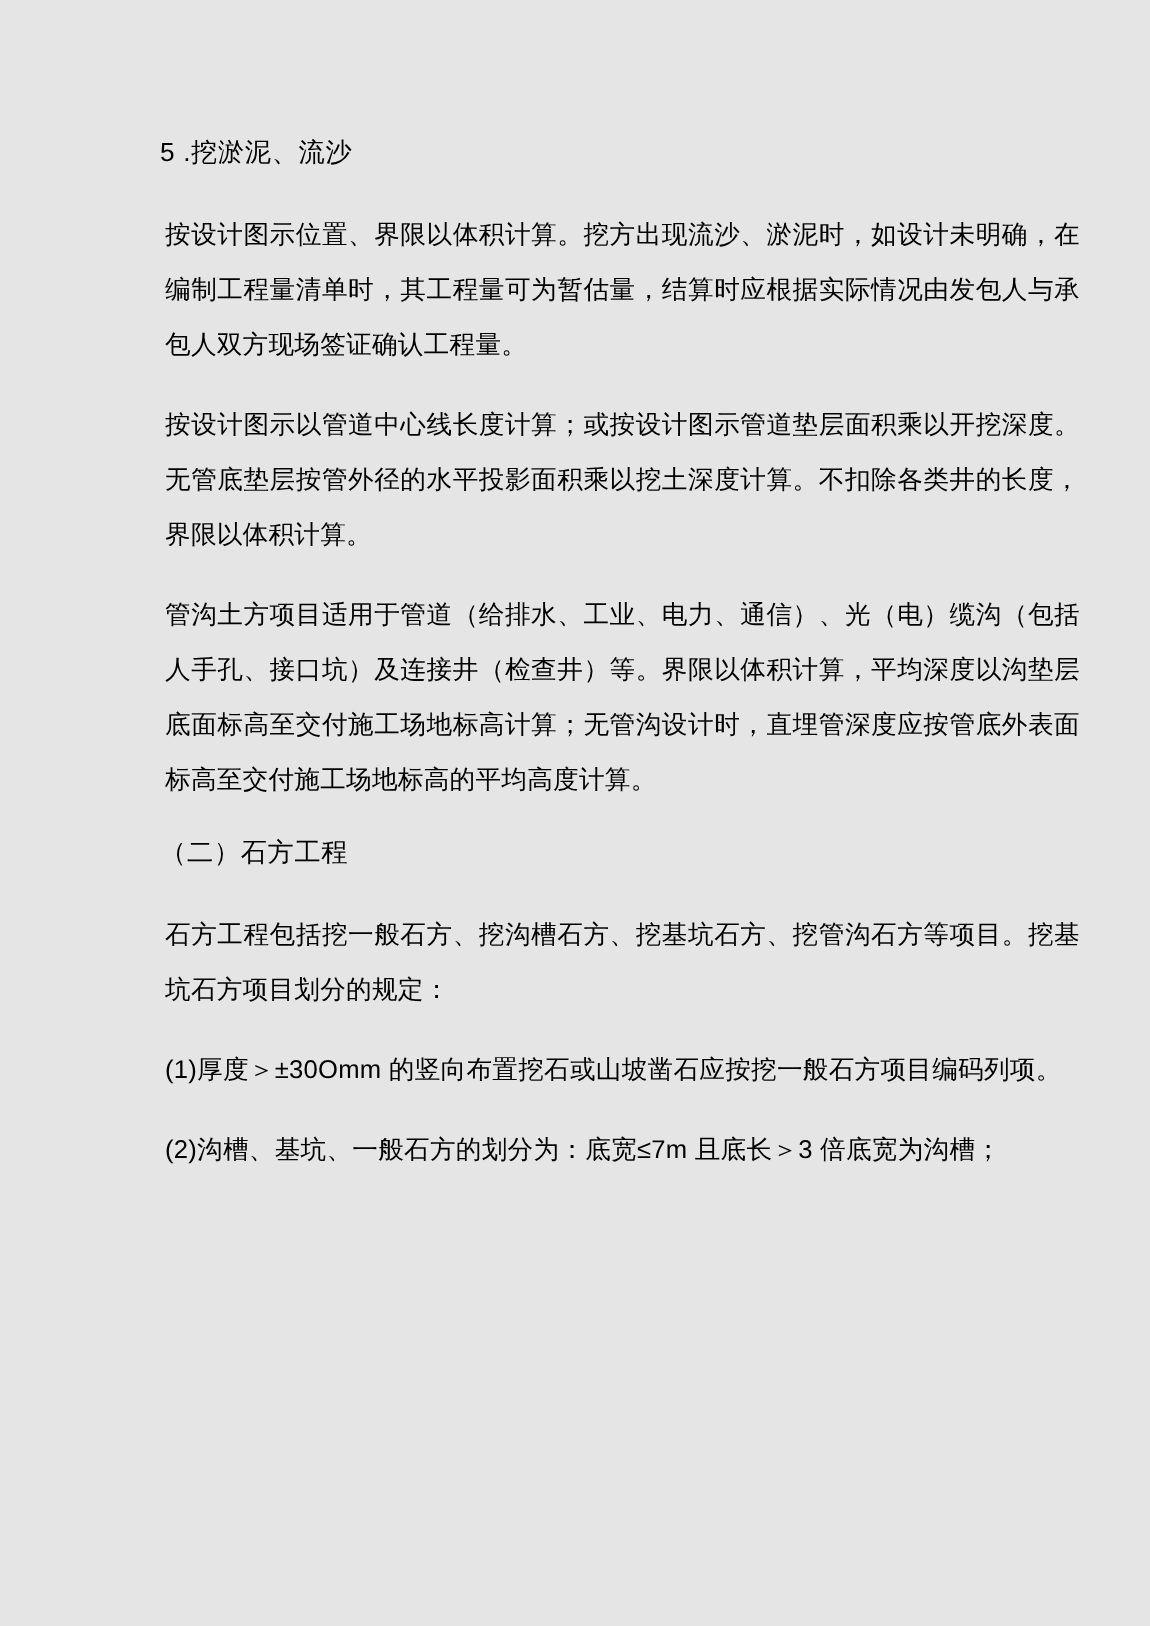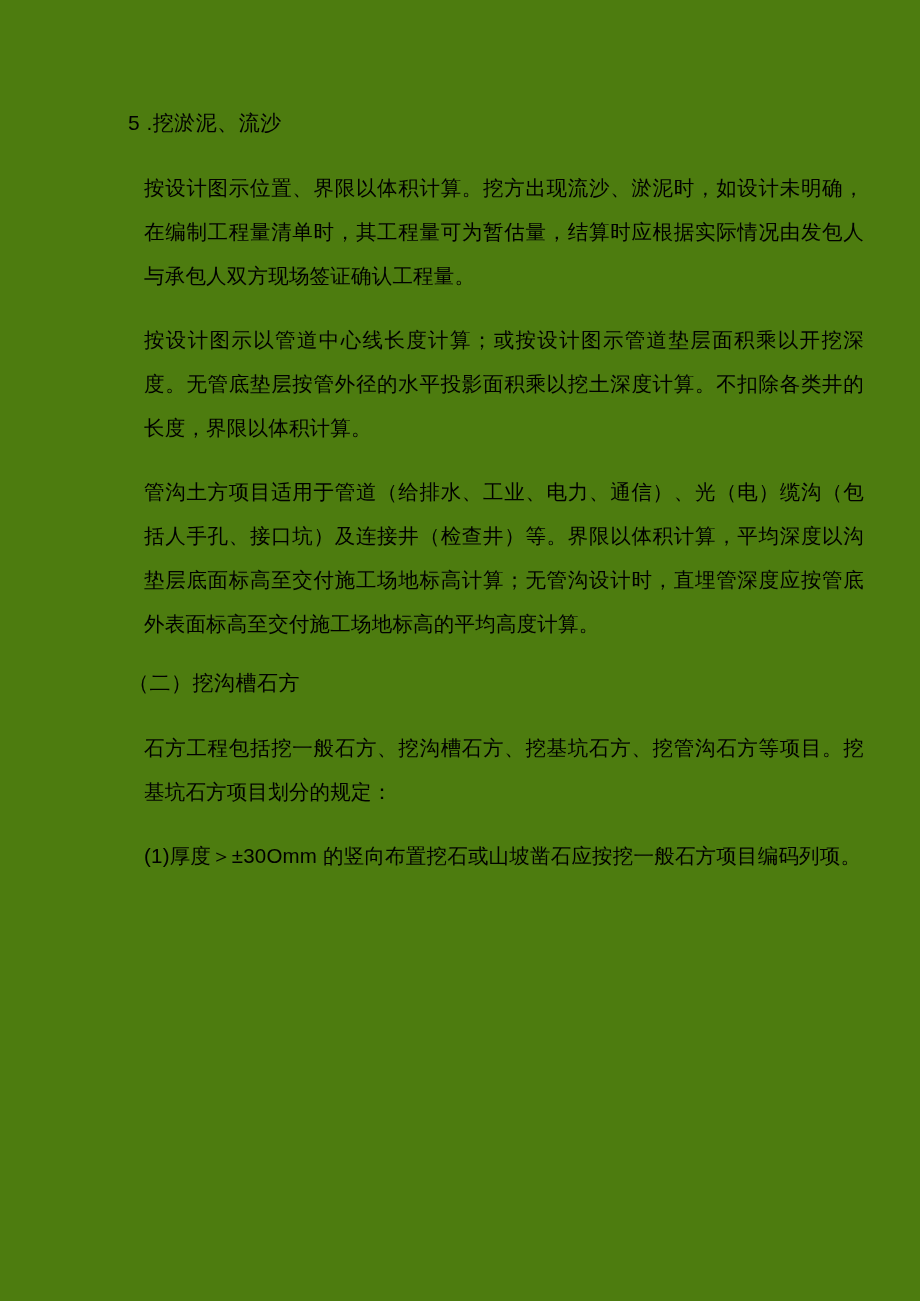--- a/index.html
+++ b/index.html
@@ -12,39 +12,39 @@
     height: 1301px;
     font-family: "Liberation Sans", "DejaVu Sans", sans-serif;
     color: #000000;
     overflow: hidden;
   }
   .page {
     box-sizing: border-box;
     width: 920px;
     height: 1301px;
     padding: 96px 56px 0 128px;
-    background: #4d7c0f;
+    background: #e5e5e5;
   }
   .heading {
     font-size: 21px;
     line-height: 34px;
     letter-spacing: 0.5px;
     margin: 0 0 26px 0;
     font-weight: 400;
   }
   .heading.first {
     margin-top: 10px;
   }
   .para {
     font-size: 20.5px;
     line-height: 44px;
     letter-spacing: 0.2px;
     text-align: justify;
     text-justify: inter-ideograph;
-    margin: 0 0 14px 16px;
+    margin: 0 0 14px 4px;
     font-weight: 400;
   }
   .spacer-sm { height: 6px; }
 </style>
 </head>
 <body>
 
 <div class="page">
 
   <div class="heading first">5 .挖淤泥、流沙</div>
@@ -55,24 +55,25 @@
 
 
   <div class="para">按设计图示以管道中心线长度计算；或按设计图示管道垫层面积乘以开挖深度。无管底垫层按管外径的水平投影面积乘以挖土深度计算。不扣除各类井的长度，界限以体积计算。</div>
 
   <div class="spacer-sm"></div>
 
   <div class="para">管沟土方项目适用于管道（给排水、工业、电力、通信）、光（电）缆沟（包括人手孔、接口坑）及连接井（检查井）等。界限以体积计算，平均深度以沟垫层底面标高至交付施工场地标高计算；无管沟设计时，直埋管深度应按管底外表面标高至交付施工场地标高的平均高度计算。</div>
 
   <div class="spacer-sm"></div>
 
-  <div class="heading">（二）挖沟槽石方</div>
+  <div class="heading">（二）石方工程</div>
 
   <div class="para">石方工程包括挖一般石方、挖沟槽石方、挖基坑石方、挖管沟石方等项目。挖基坑石方项目划分的规定：</div>
 
   <div class="spacer-sm"></div>
 
   <div class="para">(1)厚度＞±30Omm 的竖向布置挖石或山坡凿石应按挖一般石方项目编码列项。</div>
 
   <div class="spacer-sm"></div>
 
+  <div class="para">(2)沟槽、基坑、一般石方的划分为：底宽≤7m 且底长＞3 倍底宽为沟槽；</div>
 
 </div>
 
 </body></html>

